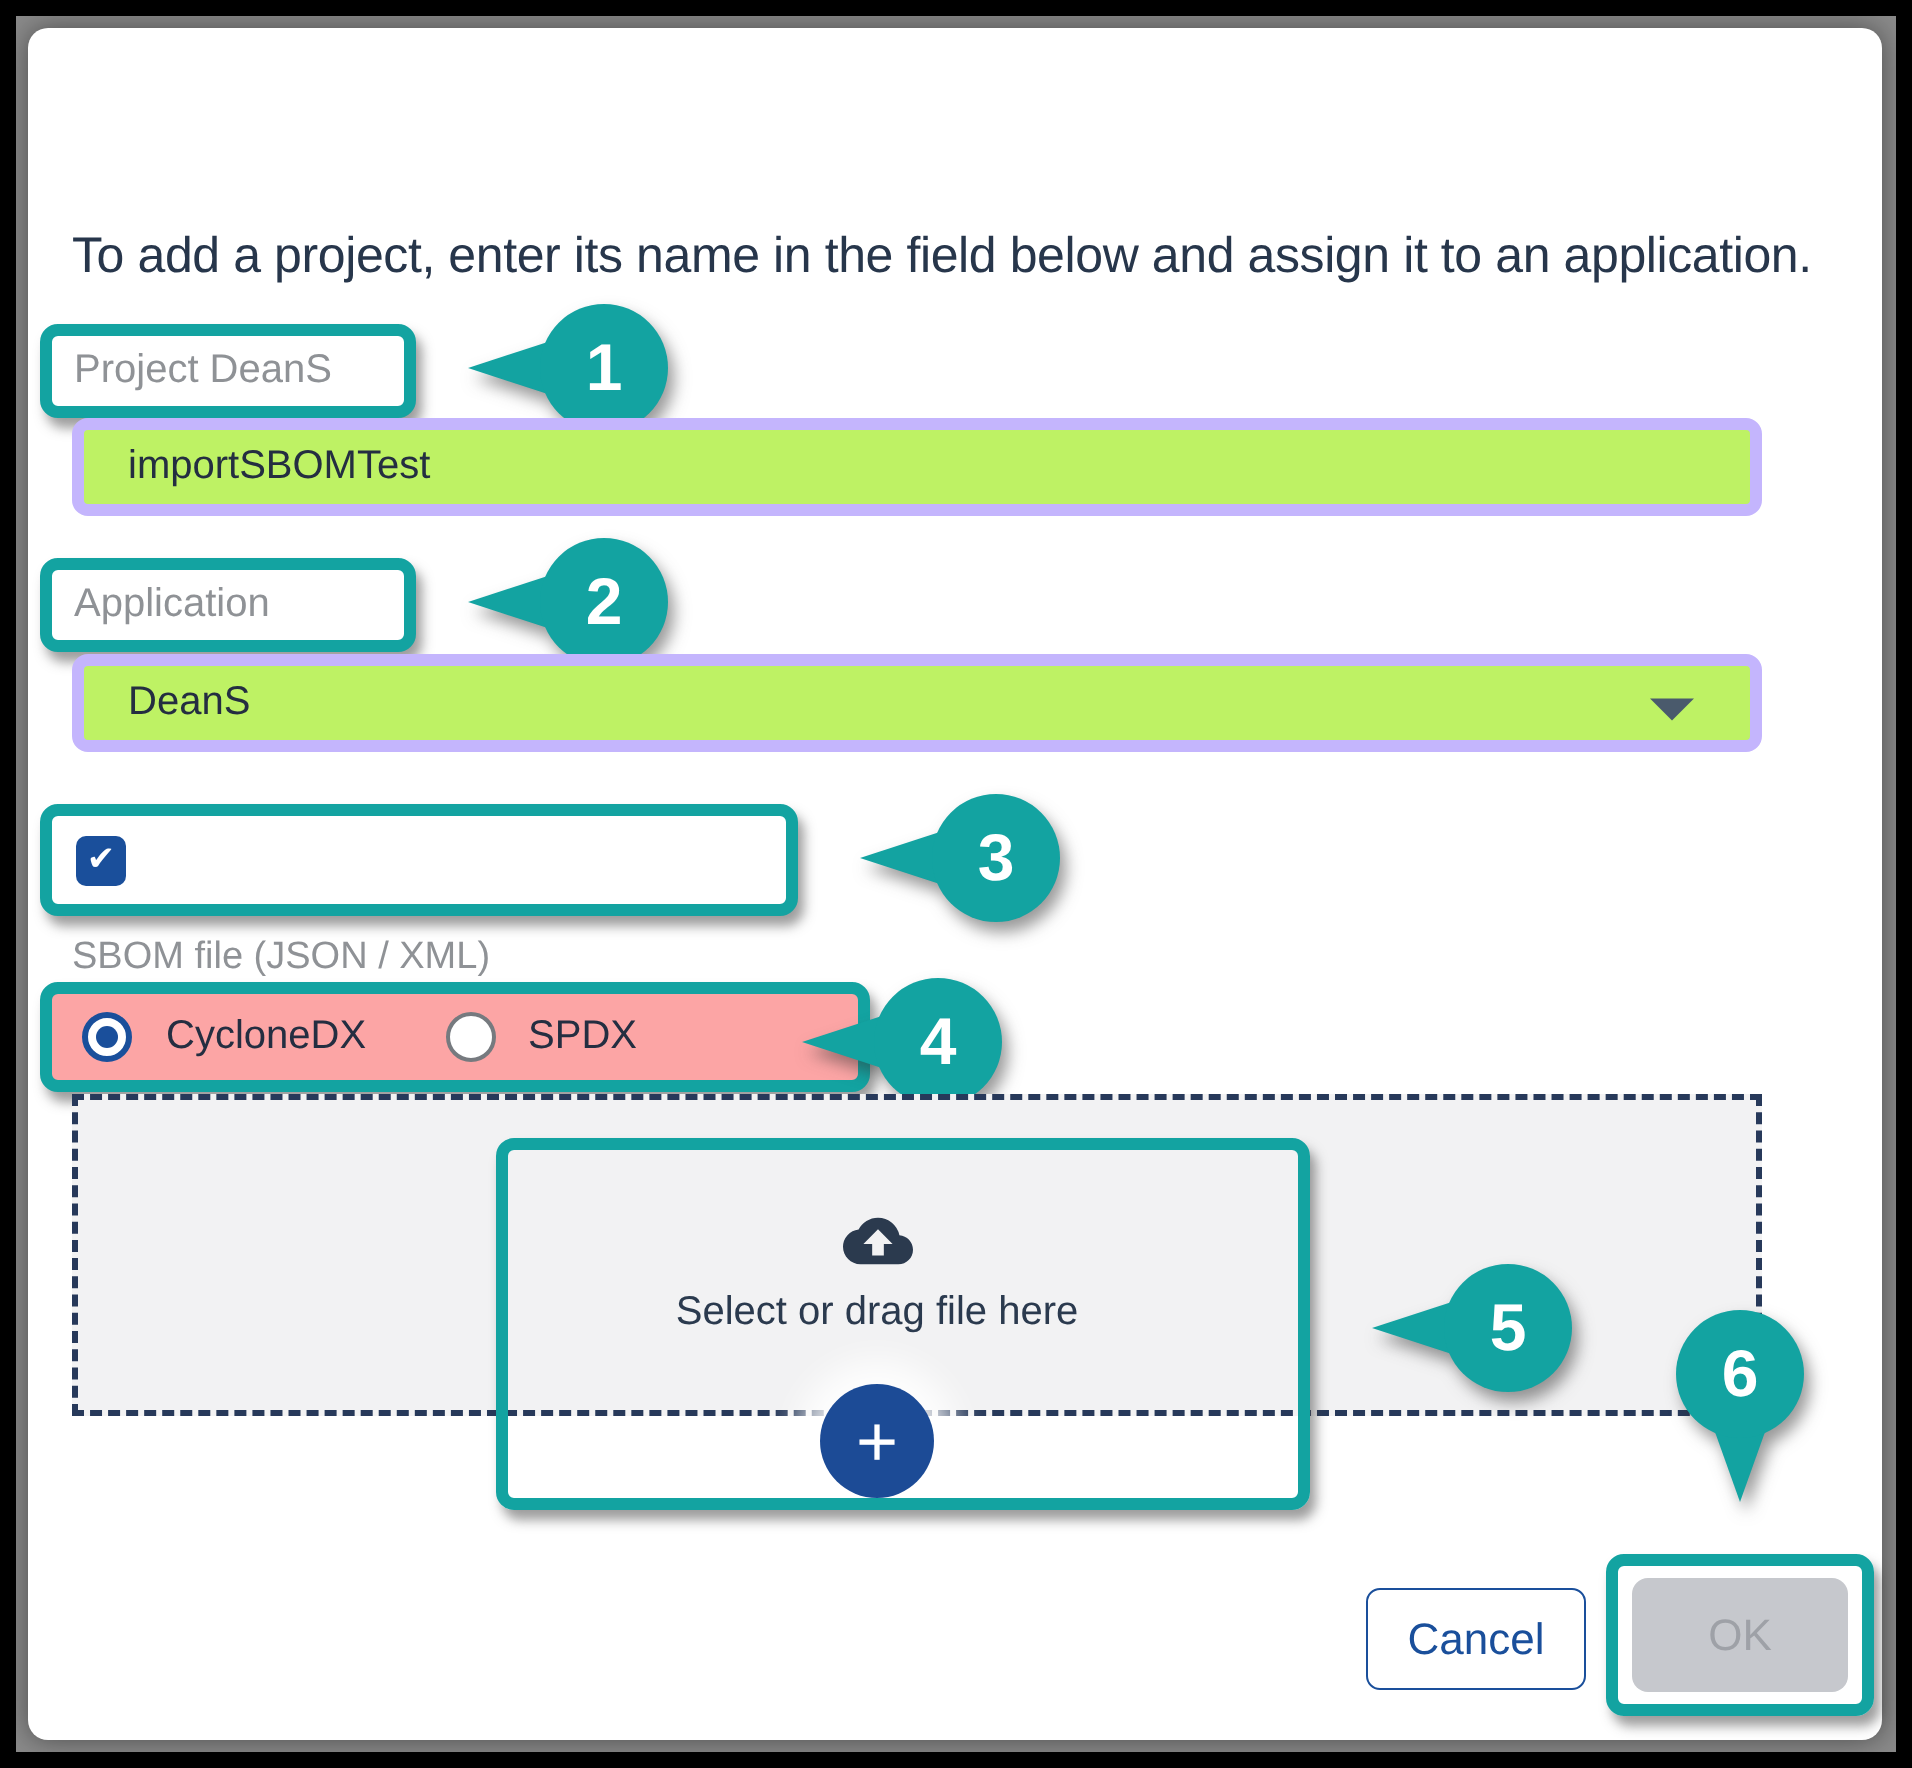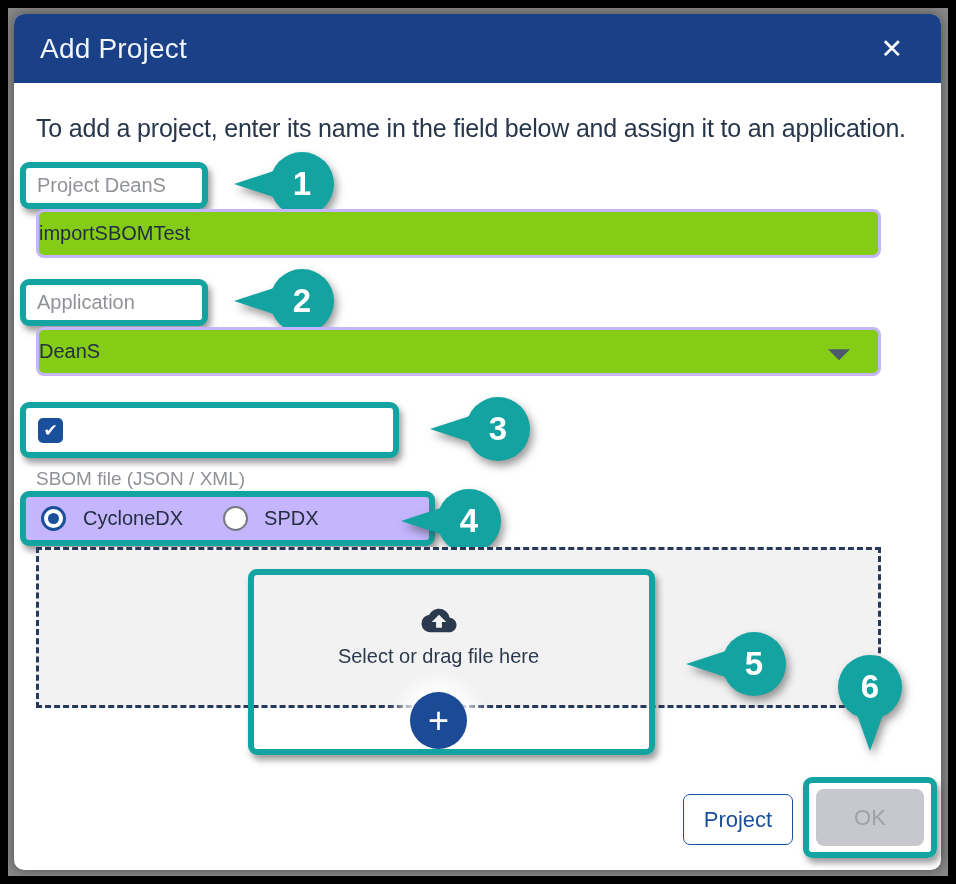--- a/index.html
+++ b/index.html
@@ -40,22 +40,22 @@
   
   .hl-box{
     position:absolute;border:6px solid var(--teal);border-radius:9px;
     box-shadow:3px 5px 6px rgba(60,60,60,.5);
     display:flex;align-items:center;background:transparent;
   }
   .hl-box.label-box{background:#fff;}
   .field-label{color:var(--gray-label);font-size:20px;padding-left:11px;}
   .text-input{
     position:absolute;left:22px;width:845px;height:49px;
-    border:3px solid #c4b5fd;border-radius:8px;background:#84cc16;
-    font-family:inherit;font-size:20px;color:#242E41;
+    border:6px solid #c4b5fd;border-radius:8px;background:#bef264;
+    font-family:inherit;font-size:20px;color:#242E41;padding-left:22px;
     display:flex;align-items:center;
   }
   input.text-input{outline:none;}
   .select-caret{
     position:absolute;right:28px;top:50%;transform:translateY(-25%);
     width:0;height:0;border-left:11px solid transparent;border-right:11px solid transparent;
     border-top:11px solid #4A5A6C;
   }
   
   .checkbox{
@@ -112,24 +112,20 @@
   .btn-cancel{left:669px;top:780px;width:110px;height:51px;background:#fff;border:1.5px solid var(--ctrl-blue);color:var(--ctrl-blue);}
   .btn-ok{left:802px;top:775px;width:108px;height:57px;background:#C6C8CD;color:#9EA1A7;border-radius:8px;}
 </style>
 </head>
 <body>
 
 <div class="gray-frame"></div>
 
 <div class="modal">
 
-  <div class="modal-header">
-    <div class="modal-title">Add Project</div>
-    <div class="close-btn">✕</div>
-  </div>
 
   <div class="instruction">To add a project, enter its name in the field below and assign it to an application.</div>
 
   <div class="hl-box label-box" style="left:6px;top:148px;width:188px;height:47px;">
     <span class="field-label">Project DeanS</span>
   </div>
   <div class="callout" style="left:220px;top:138px;">
     <span class="tip"></span>
     <span class="bubble">1</span>
   </div>
@@ -152,21 +148,21 @@
         <span>✔</span>
       </span>
   </div>
   <div class="callout" style="left:416px;top:383px;">
     <span class="tip"></span>
     <span class="bubble">3</span>
   </div>
 
   <div class="field-label" style="position:absolute;left:22px;top:454px;padding:0;font-size:19px;">SBOM file (JSON / XML)</div>
 
-  <div class="hl-box" style="left:6px;top:477px;width:415px;height:55px;padding-left:15px;background:#c4b5fd;text-align:right;">
+  <div class="hl-box" style="left:6px;top:477px;width:415px;height:55px;padding-left:15px;background:#fca5a5;text-align:right;">
     <span class="radio selected">
         <span class="dot"></span>
       </span>
     <span class="ctl-label" style="margin-left:17px;">CycloneDX</span>
     <span class="radio unselected" style="margin-left:40px;"></span>
     <span class="ctl-label" style="margin-left:16px;">SPDX</span>
   </div>
   <div class="callout" style="left:387px;top:475px;">
     <span class="tip"></span>
     <span class="bubble">4</span>
@@ -187,17 +183,17 @@
   <div class="callout" style="left:672px;top:618px;">
     <span class="tip"></span>
     <span class="bubble">5</span>
   </div>
 
   <div class="callout down" style="left:824px;top:641px;">
     <span class="tip"></span>
     <span class="bubble">6</span>
   </div>
 
-  <div class="btn btn-cancel">Project</div>
+  <div class="btn btn-cancel">Cancel</div>
   <div class="hl-box" style="left:789px;top:763px;width:134px;height:81px;"></div>
   <div class="btn btn-ok">OK</div>
 
 </div>
 
 </body></html>

